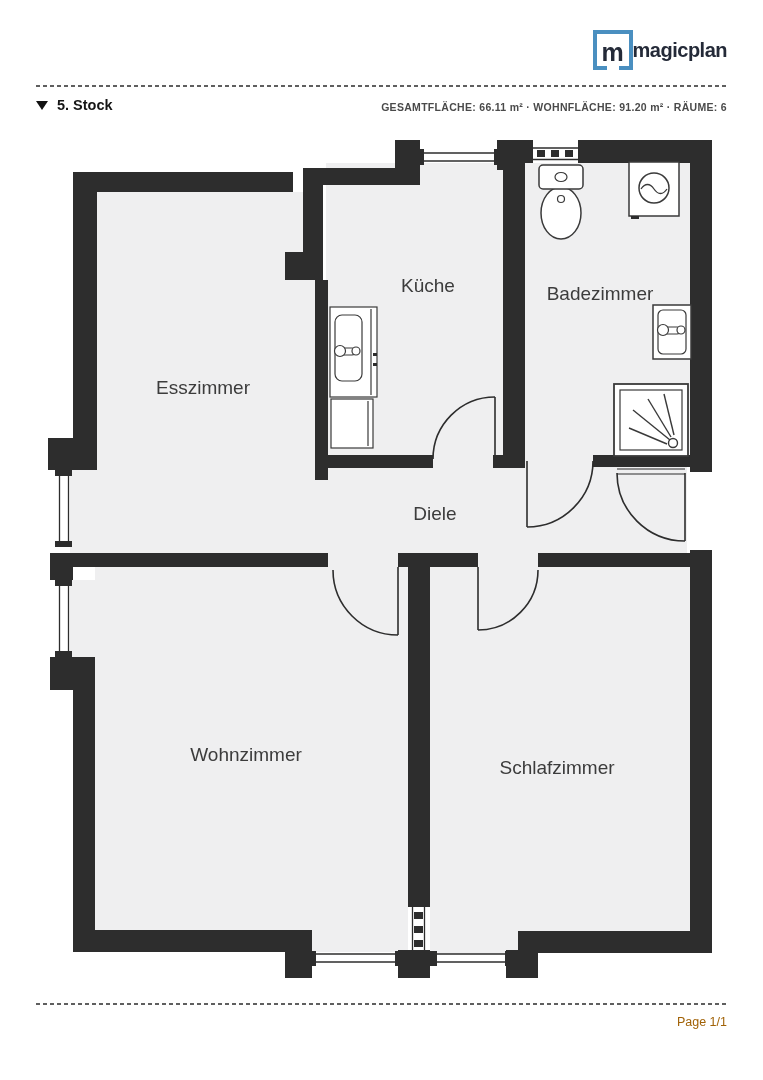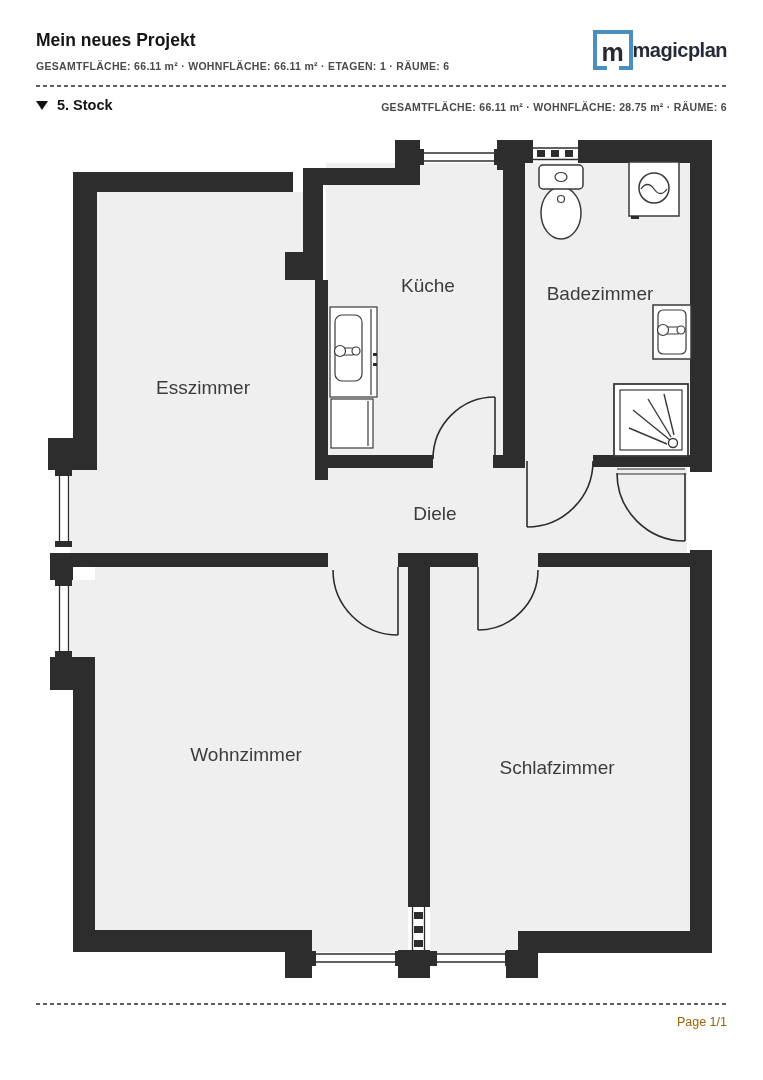--- a/index.html
+++ b/index.html
@@ -194,34 +194,32 @@
     <g fill="#3c3c3c" font-size="19" text-anchor="middle">
       <text x="203" y="394">Esszimmer</text>
       <text x="428" y="292">Küche</text>
       <text x="600" y="300">Badezimmer</text>
       <text x="435" y="520">Diele</text>
       <text x="246" y="761">Wohnzimmer</text>
       <text x="557" y="774">Schlafzimmer</text>
     </g>
   </svg>
 
-  <div class="hdr-title">Mein neues Projekt</div>
-  <div class="hdr-stats">GESAMTFLÄCHE: 66.11 m² · WOHNFLÄCHE: 66.11 m² · ETAGEN: 1 · RÄUME: 6</div>
 
   <div class="logo">
     <div class="logo-box">
       <span class="logo-m">m</span>
     </div>
     <span class="logo-word">magicplan</span>
   </div>
 
   <div class="dashline dash-top"></div>
 
   <div class="sect">
     <span class="tri"></span>
     <span class="sect-name">5. Stock</span>
   </div>
-  <div class="sect-stats">GESAMTFLÄCHE: 66.11 m² · WOHNFLÄCHE: 28.75 m² · RÄUME: 6</div>
+  <div class="sect-stats">GESAMTFLÄCHE: 66.11 m² · WOHNFLÄCHE: 91.20 m² · RÄUME: 6</div>
 
   <div class="dashline dash-bottom"></div>
   <div class="foot-page">Page 1/1</div>
 
 </div>
 
 </body></html>

